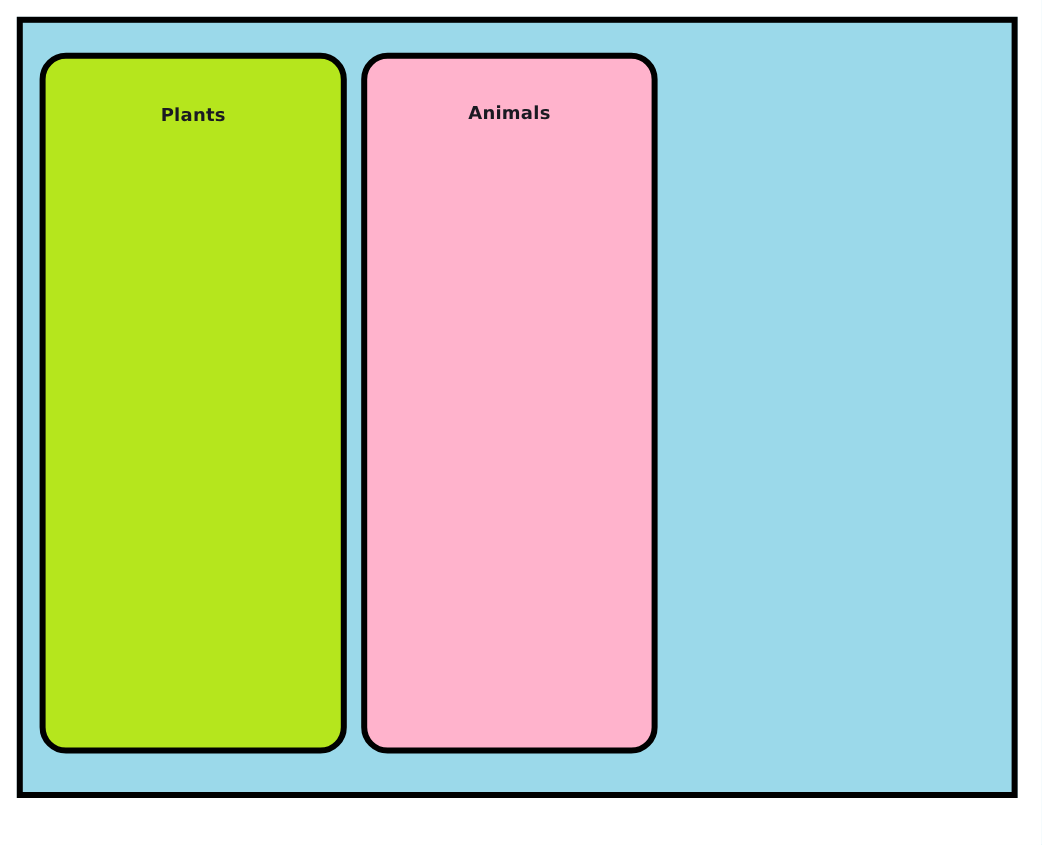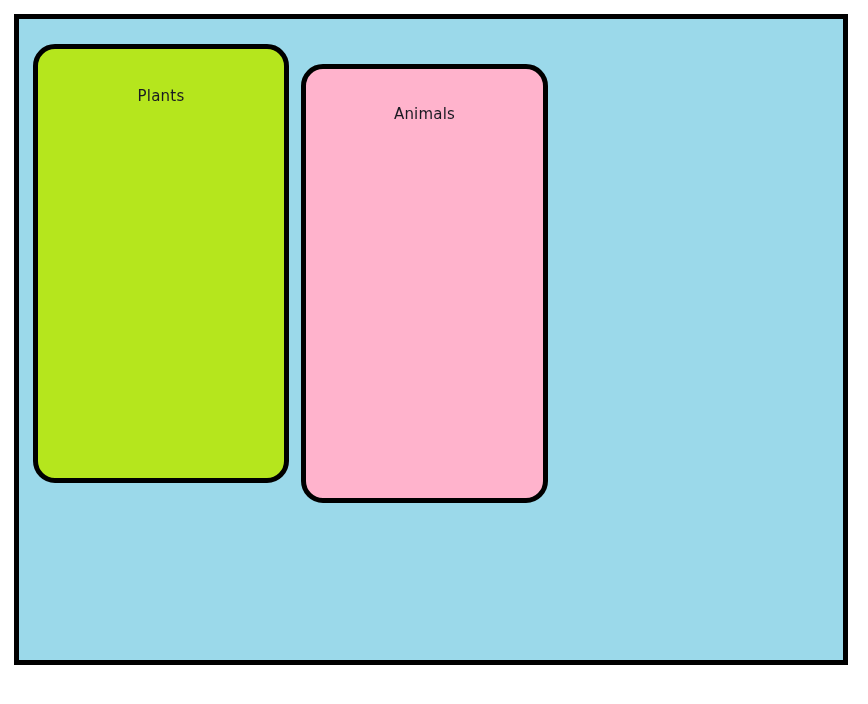--- a/index.html
+++ b/index.html
@@ -40,24 +40,25 @@
     left: 0;
     top: 0;
     width: 100%;
     height: 100%;
   }
 
   .card {
     position: absolute;
     box-sizing: border-box;
     top: 25px;
-    height: 439px;
+    height: 584px;
     border: 5px solid #000000;
     border-radius: 22px;
     overflow: hidden;
+    font-weight: bold;
   }
 
   .card-label {
     position: absolute;
     left: 0;
     right: 0;
     text-align: center;
     font-size: 15px;
     line-height: 1;
     color: #1a1a22;
@@ -70,21 +71,20 @@
     left: 14px;
     width: 256px;
     background: #b5e61d;
   }
   .card-plants .card-label { top: 40px; }
 
   .card-animals {
     left: 282px;
     width: 247px;
     background: #ffb3cc;
-    margin-top: 20px;
   }
   .card-animals .card-label { top: 38px; }
 
   .card-protista {
     left: 546px;
     width: 253px;
     background: #c8c2ea;
   }
   .card-protista .card-label { top: 35px; }
 </style>

